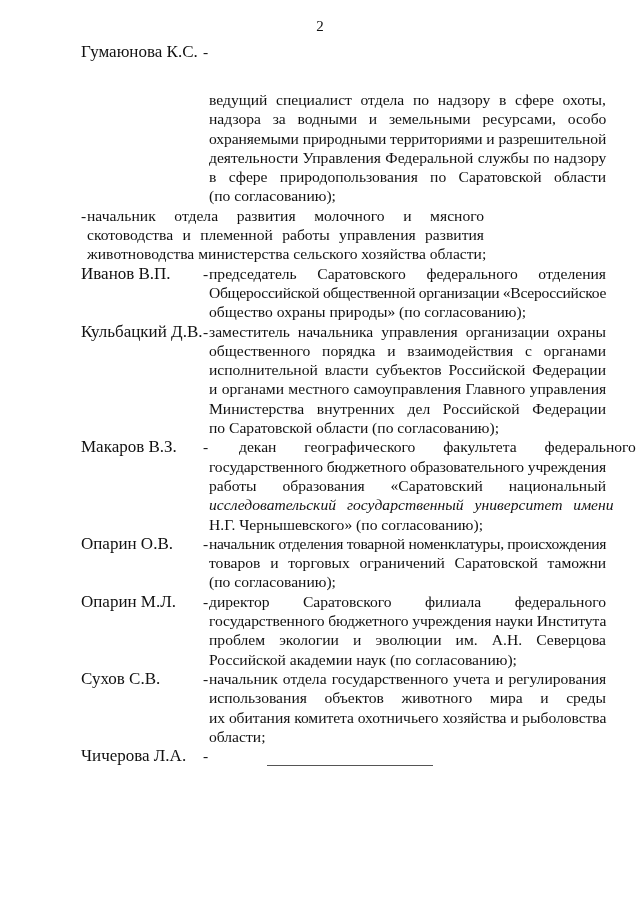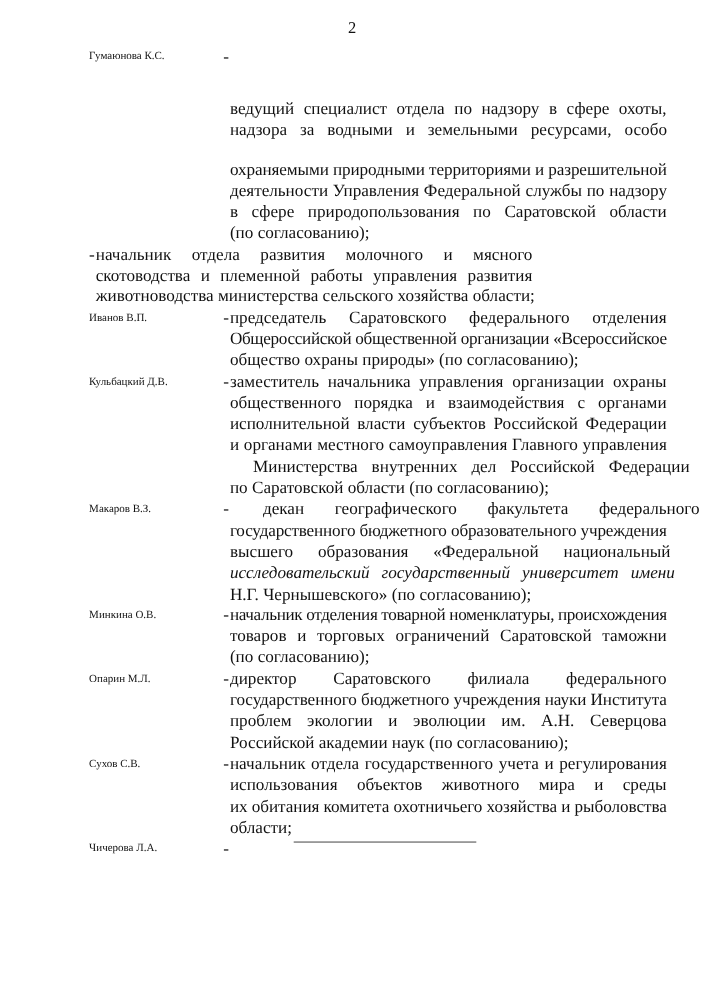--- a/index.html
+++ b/index.html
@@ -2,41 +2,41 @@
 <html><head>
   <meta charset="utf-8">
   <style>
     html, body { margin: 0; padding: 0; background: #ffffff; }
     body { width: 640px; height: 905px; position: relative; overflow: hidden;
            font-family: "Liberation Serif", "DejaVu Serif", serif; color: #111; }
     .page-number { position: absolute; top: 17px; left: 0; width: 640px; text-align: center;
                    font-size: 15px; line-height: 18px; }
     .entries { position: absolute; top: 42px; left: 81px; width: 525px; }
     .entry { position: relative; display: flex; }
-    .name { width: 122px; flex: 0 0 122px; font-size: 10px; line-height: 19.3px; white-space: nowrap; font-family: Liberation Serif, serif; }
+    .name { width: 122px; flex: 0 0 122px; font-size: 17px; line-height: 19.3px; white-space: nowrap; font-family: Liberation Serif, serif; }
     .dash { width: 6px; flex: 0 0 6px; font-size: 15.6px; line-height: 19.3px; }
     .desc { width: 397px; flex: 0 0 397px; font-size: 15.6px; line-height: 19.3px; }
     .line { display: block; text-align: justify; text-align-last: justify; white-space: nowrap; height: 19.3px; }
     .line.last { text-align-last: left; }
     .divider { position: absolute; top: 765px; left: 267px; width: 166px; height: 0;
                border-top: 1.5px solid #555; }
   </style>
 </head>
 <body>
 
 <div class="page-number">2</div>
 
 <div class="entries" id="entries">
     <div class="entry">
       <div class="name">Гумаюнова К.С.</div>
       <div class="dash">-</div>
       <div class="desc">
         <span class="line" style="display: block; word-spacing: 4.71429px; margin-top: 48px;">ведущий специалист отдела по надзору в сфере охоты,</span>
         <span class="line" style="display: block; word-spacing: 7.83333px;">надзора за водными и земельными ресурсами, особо</span>
-        <span class="line" style="display: block; letter-spacing: -0.0961538px; margin-top: 16px;">охраняемыми природными территориями и разрешительной</span>
+        <span class="line" style="display: block; letter-spacing: -0.0961538px;">охраняемыми природными территориями и разрешительной</span>
         <span class="line" style="display: block; word-spacing: 0.4px;">деятельности Управления Федеральной службы по надзору</span>
         <span class="line" style="display: block; word-spacing: 8.4px;">в сфере природопользования по Саратовской области</span>
         <span class="line last">(по согласованию);</span>
       </div>
     </div>
     <div class="entry">
       <div class="dash">-</div>
       <div class="desc">
         <span class="line" style="display: block; word-spacing: 14.6px;">начальник отдела развития молочного и мясного</span>
         <span class="line" style="display: block; word-spacing: 5.4px;">скотоводства и племенной работы управления развития</span>
@@ -53,37 +53,37 @@
       </div>
     </div>
     <div class="entry">
       <div class="name">Кульбацкий Д.В.</div>
       <div class="dash">-</div>
       <div class="desc">
         <span class="line" style="display: block; word-spacing: 4px;">заместитель начальника управления организации охраны</span>
         <span class="line" style="display: block; word-spacing: 7.8px;">общественного порядка и взаимодействия с органами</span>
         <span class="line" style="display: block; word-spacing: 3px;">исполнительной власти субъектов Российской Федерации</span>
         <span class="line" style="display: block; word-spacing: 0.4px;">и органами местного самоуправления Главного управления</span>
-        <span class="line" style="display: block; word-spacing: 8.75px; margin-left: 21px;">Министерства внутренних дел Российской Федерации</span>
+        <span class="line" style="display: block; word-spacing: 8.75px;">Министерства внутренних дел Российской Федерации</span>
         <span class="line last">по Саратовской области (по согласованию);</span>
       </div>
     </div>
     <div class="entry">
       <div class="name">Макаров В.З.</div>
       <div class="dash">-</div>
       <div class="desc">
         <span class="line" style="display: block; word-spacing: 24px; margin-left: 30px;">декан географического факультета федерального</span>
         <span class="line" style="display: block; letter-spacing: -0.163636px;">государственного бюджетного образовательного учреждения</span>
-        <span class="line" style="display: block; word-spacing: 18.6667px;">высшего образования «Федеральной национальный</span>
+        <span class="line" style="display: block; word-spacing: 18.6667px;">работы образования «Саратовский национальный</span>
         <span class="line" style="display: block; word-spacing: 7px; font-style: italic;">исследовательский государственный университет имени</span>
         <span class="line last">Н.Г. Чернышевского» (по согласованию);</span>
       </div>
     </div>
     <div class="entry">
-      <div class="name">Минкина О.В.</div>
+      <div class="name">Опарин О.В.</div>
       <div class="dash">-</div>
       <div class="desc">
         <span class="line" style="display: block; letter-spacing: -0.321429px;">начальник отделения товарной номенклатуры, происхождения</span>
         <span class="line" style="display: block; word-spacing: 5.8px;">товаров и торговых ограничений Саратовской таможни</span>
         <span class="line last">(по согласованию);</span>
       </div>
     </div>
     <div class="entry">
       <div class="name">Опарин М.Л.</div>
       <div class="dash">-</div>

